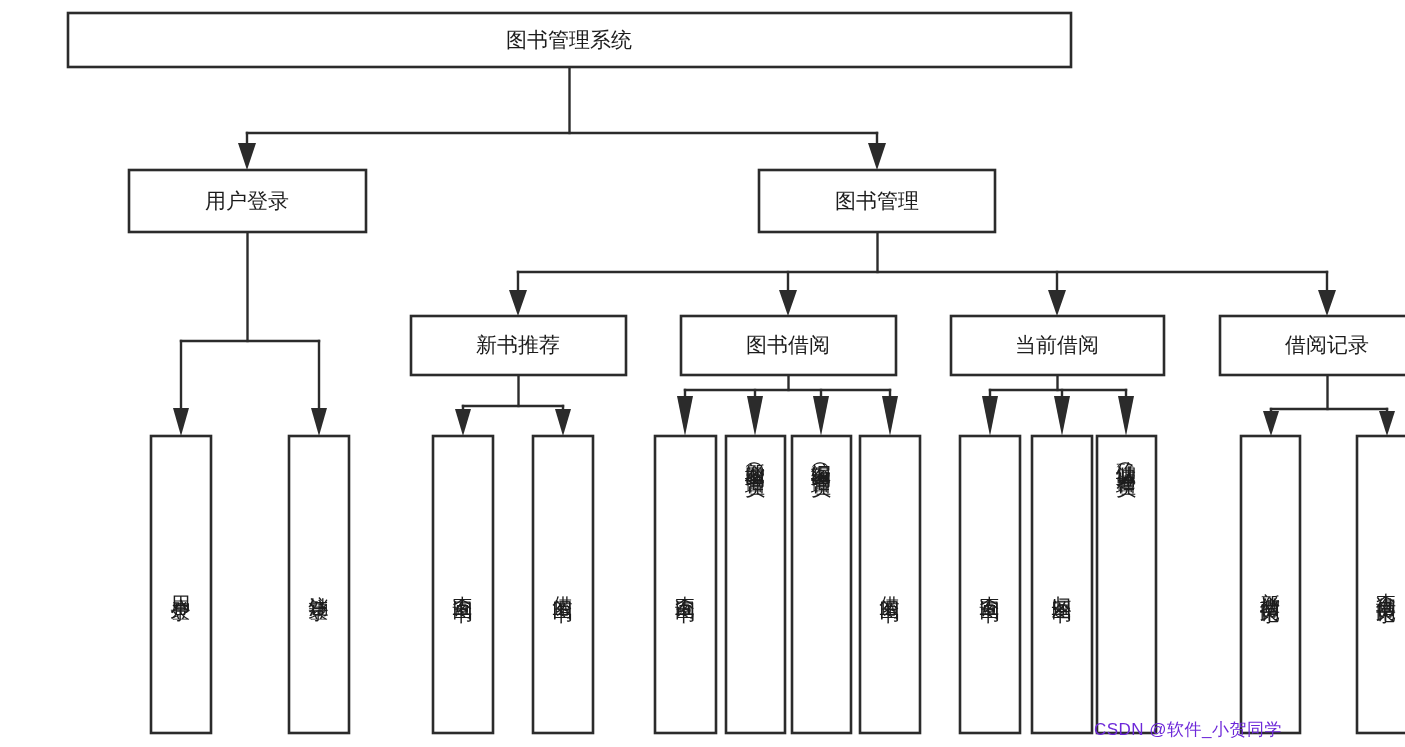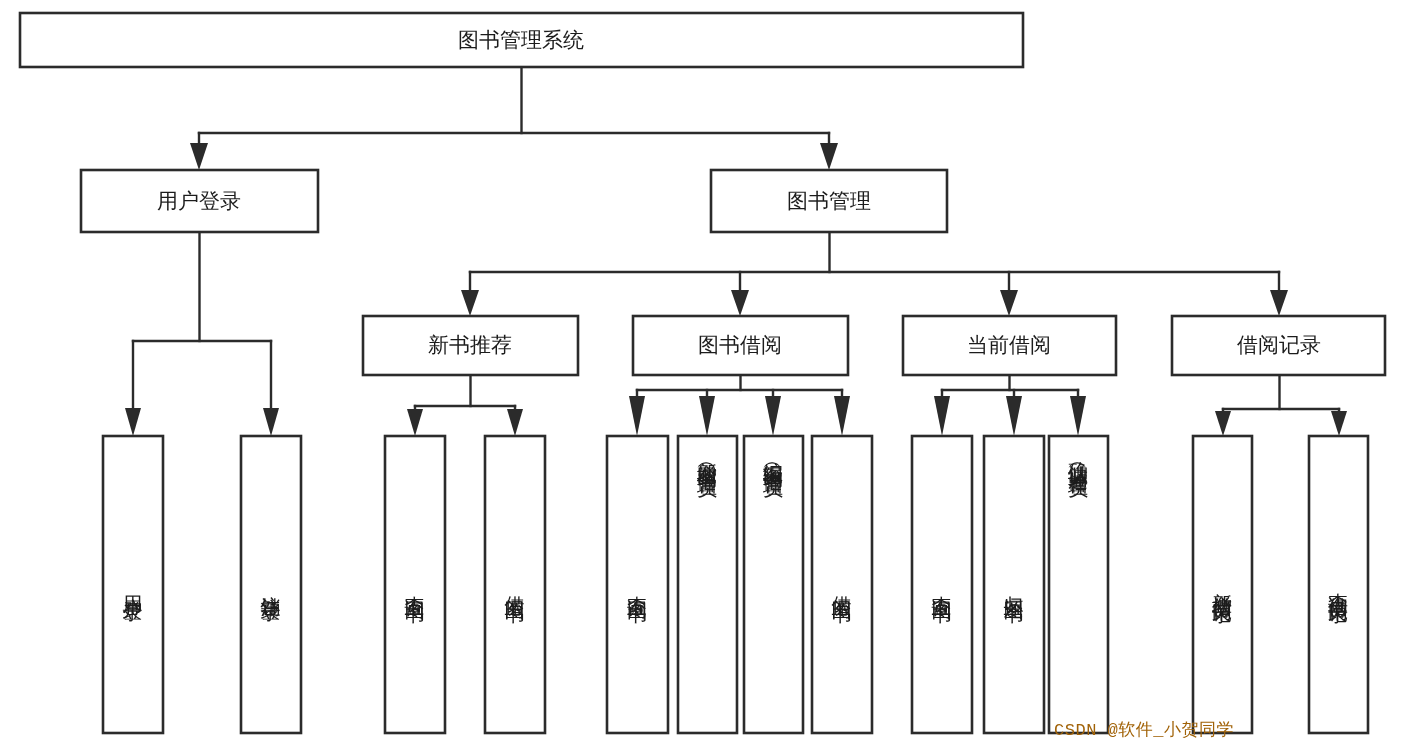--- a/index.html
+++ b/index.html
@@ -10,20 +10,21 @@
   body {
     width: 1405px;
     height: 747px;
     font-family: "DejaVu Sans", "Liberation Sans", sans-serif;
     overflow: hidden;
   }
   #diagram-root {
     position: relative;
     width: 1248px;
     height: 747px;
+    margin-left: 48px;
   }
   svg#tree-svg {
     position: absolute;
     left: 0;
     top: 0;
     width: 1405px;
     height: 747px;
   }
   .node-box {
     fill: #ffffff;
@@ -62,23 +63,23 @@
     font-size: 20px;
     line-height: 1;
     letter-spacing: 2.5px;
     color: #1c1c1c;
     white-space: nowrap;
   }
   .watermark {
     position: absolute;
     right: 14px;
     bottom: 6px;
-    font-family: Liberation Mono, monospace;
+    font-family: Liberation Sans, sans-serif;
     font-size: 17px;
-    color: #a16207;
+    color: #6d28d9;
     letter-spacing: 0.5px;
     white-space: nowrap;
     text-align: center;
   }
 </style>
 </head>
 <body>
 
 <div id="diagram-root">
 

